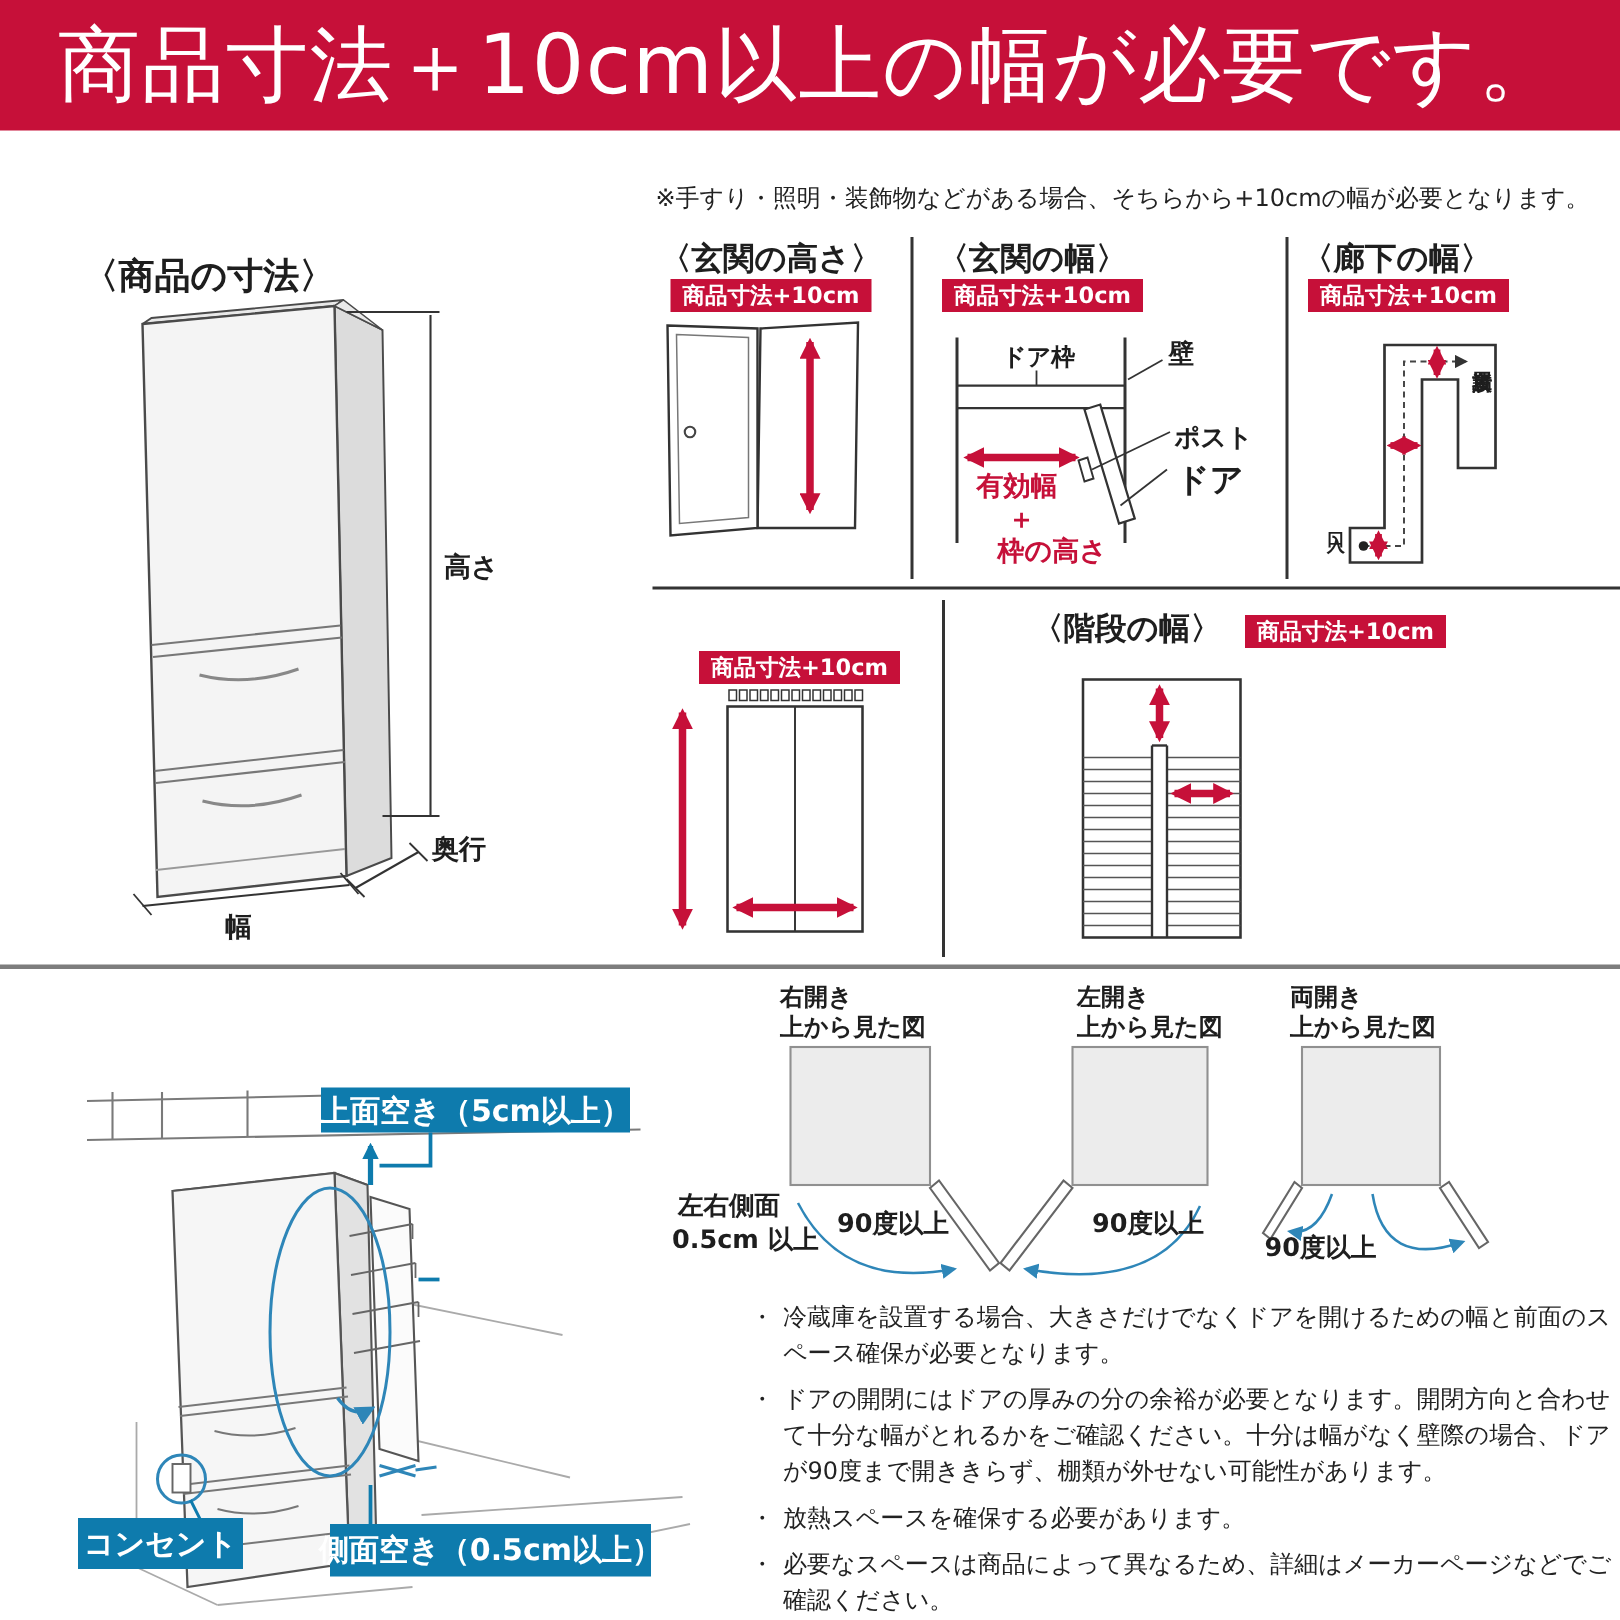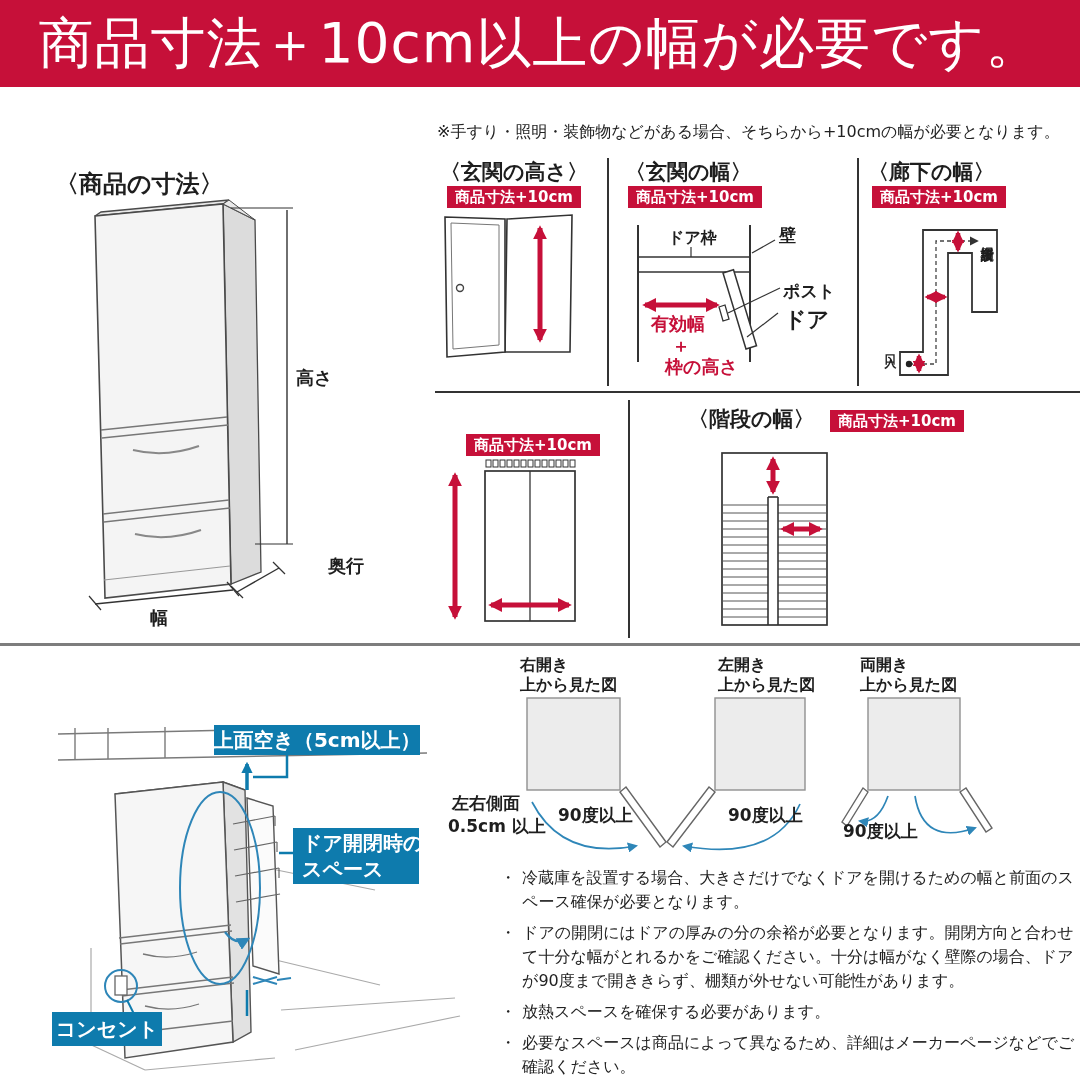--- a/index.html
+++ b/index.html
@@ -89,21 +89,21 @@
 
     <line x1="172" y1="392" x2="214" y2="368" stroke="#333" stroke-width="1.4"></line>
     <line x1="166" y1="386" x2="178" y2="398" stroke="#333" stroke-width="1.2"></line>
     <line x1="208" y1="362" x2="220" y2="374" stroke="#333" stroke-width="1.2"></line>
 
     <line x1="30" y1="404" x2="168" y2="390" stroke="#333" stroke-width="1.4"></line>
     <line x1="24" y1="396" x2="36" y2="410" stroke="#333" stroke-width="1.2"></line>
     <line x1="162" y1="382" x2="174" y2="396" stroke="#333" stroke-width="1.2"></line>
   </svg>
   <div class="abs dim-label" style="left:296px;top:366px;">高さ</div>
-  <div class="abs dim-label" style="left:288px;top:554px;margin-left:40px;">奥行</div>
+  <div class="abs dim-label" style="left:288px;top:554px;">奥行</div>
   <div class="abs dim-label" style="left:150px;top:606px;">幅</div>
 
   <div class="abs panel-title" style="left:440px;top:158px;">〈玄関の高さ〉</div>
   <div class="abs badge" style="left:447px;top:186px;">商品寸法+10cm</div>
   <svg class="abs" style="left:440px;top:212px;" width="175" height="175" viewBox="0 0 175 175">
     <polygon points="67,7 132,3 130,140 65,140" fill="#fff" stroke="#333" stroke-width="1.6"></polygon>
     <polygon points="5,5 65,7 65,140 7,145" fill="#fff" stroke="#333" stroke-width="1.6"></polygon>
     <polygon points="11,11 59,13 59,133 13,137" fill="none" stroke="#777" stroke-width="1"></polygon>
     <circle cx="20" cy="76" r="3.5" fill="none" stroke="#444" stroke-width="1.4"></circle>
     <line x1="100" y1="16" x2="100" y2="128" stroke="#c61039" stroke-width="5" marker-start="url(#ar)" marker-end="url(#ar)"></line>
@@ -279,25 +279,22 @@
 
     <g stroke="#2e86b8" stroke-width="2" fill="none">
       <line x1="218" y1="286" x2="242" y2="279"></line>
       <line x1="218" y1="279" x2="242" y2="286"></line>
       <line x1="242" y1="282" x2="256" y2="280"></line>
     </g>
     <line x1="212" y1="292" x2="212" y2="318" stroke="#0e7bad" stroke-width="2.5"></line>
   </svg>
 
   <div class="abs callout" style="left:214px;top:725px;width:206px;height:30px;font-size:20px;">上面空き（5cm以上）</div>
-  <div class="abs callout" style="left:293px;top:828px;width:126px;height:56px;font-size:20px;flex-direction:column;align-items:flex-start;justify-content:center;line-height:26px;padding-left:9px;">
-    <span>ドア開閉時の</span>
-    <span>スペース</span>
-  </div>
   <div class="abs callout" style="left:52px;top:1012px;width:110px;height:34px;font-size:20px;">コンセント</div>
+  <div class="abs callout" style="left:220px;top:1016px;width:214px;height:35px;font-size:20px;">側面空き（0.5cm以上）</div>
 
   <svg class="abs" style="left:440px;top:650px;" width="580" height="210" viewBox="0 0 580 210">
     <rect x="87" y="48" width="93" height="92" fill="#ececec" stroke="#909090" stroke-width="1.4"></rect>
     <rect x="275" y="48" width="90" height="92" fill="#ececec" stroke="#909090" stroke-width="1.4"></rect>
     <rect x="428" y="48" width="92" height="92" fill="#ececec" stroke="#909090" stroke-width="1.4"></rect>
 
     <polygon points="180,142 186,137 226,192 220,197" fill="#fff" stroke="#666" stroke-width="1.4"></polygon>
     <polygon points="275,142 269,137 227,192 233,197" fill="#fff" stroke="#666" stroke-width="1.4"></polygon>
     <polygon points="428,142 423,138 402,172 407,176" fill="#fff" stroke="#666" stroke-width="1.4"></polygon>
     <polygon points="520,142 526,138 552,178 546,182" fill="#fff" stroke="#666" stroke-width="1.4"></polygon>

